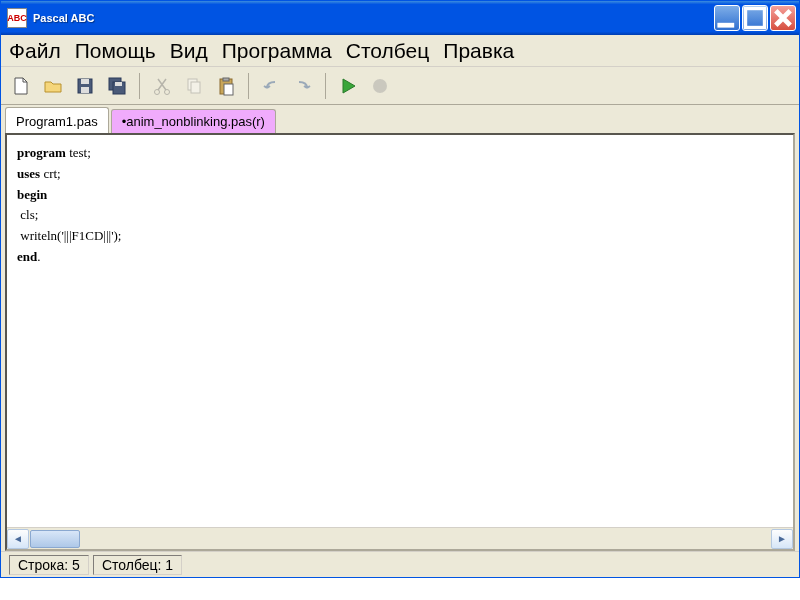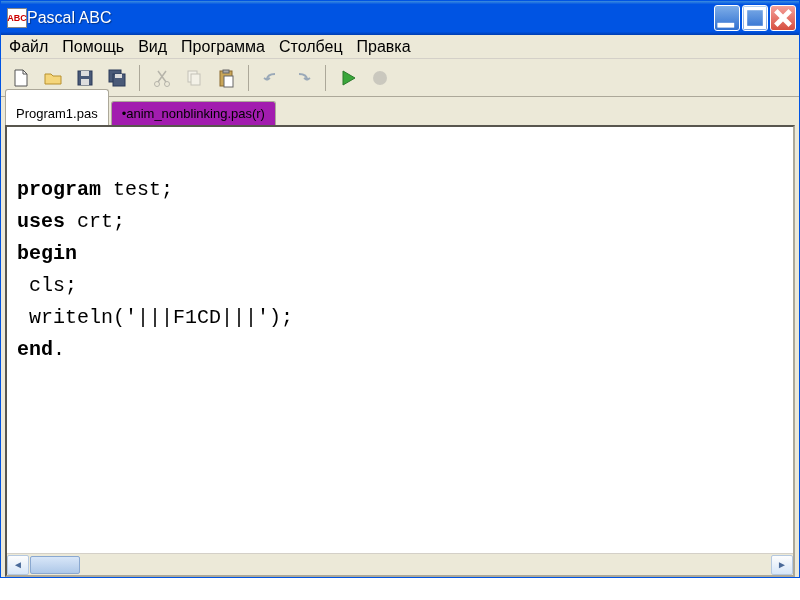--- a/index.html
+++ b/index.html
@@ -25,30 +25,31 @@
       display: flex;
       align-items: center;
       padding: 0 3px 0 6px;
       color: #fff;
     }
     .titlebar .app-icon {
       width: 20px;
       height: 20px;
       background: #fff;
       border: 1px solid #888;
+      margin-right: 6px;
       display: flex;
       align-items: center;
       justify-content: center;
       font-size: 9px;
       font-weight: bold;
       color: #c00;
     }
     .titlebar .title {
-      font-size: 16px;
-      font-weight: normal;
+      font-size: 11px;
+      font-weight: bold;
       text-shadow: 1px 1px 1px rgba(0,0,0,0.4);
       flex: 1;
     }
     .win-controls { display: flex; gap: 2px; }
     .win-btn {
       width: 26px;
       height: 26px;
       border-radius: 3px;
       border: 1px solid #fff;
       display: flex;
@@ -59,27 +60,27 @@
       color: #fff;
       font-size: 14px;
     }
     .win-btn.min, .win-btn.max {
       background: linear-gradient(to bottom, #7eaee8, #2f6fd0);
     }
     .win-btn.close {
       background: linear-gradient(to bottom, #f5a09a, #d64e3f);
     }
     .menubar {
-      height: 24px;
+      height: 32px;
       background: #ece9d8;
       display: flex;
       align-items: center;
       padding: 0 8px;
       border-bottom: 1px solid #d4d0c8;
-      font-size: 16px;
+      font-size: 21px;
     }
     .menubar span { margin-right: 14px; cursor: default; }
     .toolbar {
       height: 38px;
       background: #ece9d8;
       display: flex;
       align-items: center;
       padding: 0 6px;
       border-bottom: 1px solid #aca899;
       gap: 4px;
@@ -103,50 +104,49 @@
     .tabs {
       height: 28px;
       background: #ece9d8;
       display: flex;
       align-items: flex-end;
       padding: 0 4px;
       font-size: 13px;
     }
     .tab {
       padding: 4px 10px;
-      background: #a21caf;
+      background: #f0abfc;
       border: 1px solid #aca899;
       border-bottom: none;
       border-radius: 3px 3px 0 0;
       margin-right: 2px;
       position: relative;
     }
     .tab.active {
       background: #fff;
       z-index: 2;
-      padding-top: 16px;
+      padding-top: 6px;
     }
     .editor-wrap {
       flex: 1;
       background: #fff;
       border: 2px inset #aca899;
       margin: 0 4px;
       display: flex;
       flex-direction: column;
       overflow: hidden;
     }
     .editor {
       flex: 1;
       padding: 8px 10px;
-      font-family: Liberation Mono, monospace;
-      font-size: 20px;
+      font-family: Liberation Serif, serif;
+      font-size: 13px;
       line-height: 1.6;
       white-space: pre;
       overflow: auto;
-      margin-top: 39px;
     }
     .editor .kw { font-weight: bold; }
     .scrollbar-h {
       height: 22px;
       background: #ece9d8;
       border-top: 1px solid #d4d0c8;
       display: flex;
       align-items: center;
     }
     .sb-btn {
@@ -306,14 +306,18 @@
 <span class="kw">end</span><span>.</span></div>
     <div class="scrollbar-h">
       <div class="sb-btn">◄</div>
       <div class="sb-track">
         <div class="sb-thumb"></div>
       </div>
       <div class="sb-btn">►</div>
     </div>
   </div>
 
+  <div class="statusbar">
+    <div class="cell"><span>Строка: </span><span>5</span></div>
+    <div class="cell"><span>Столбец: </span><span>1</span></div>
+  </div>
 
 </div>
 
 </body></html>

